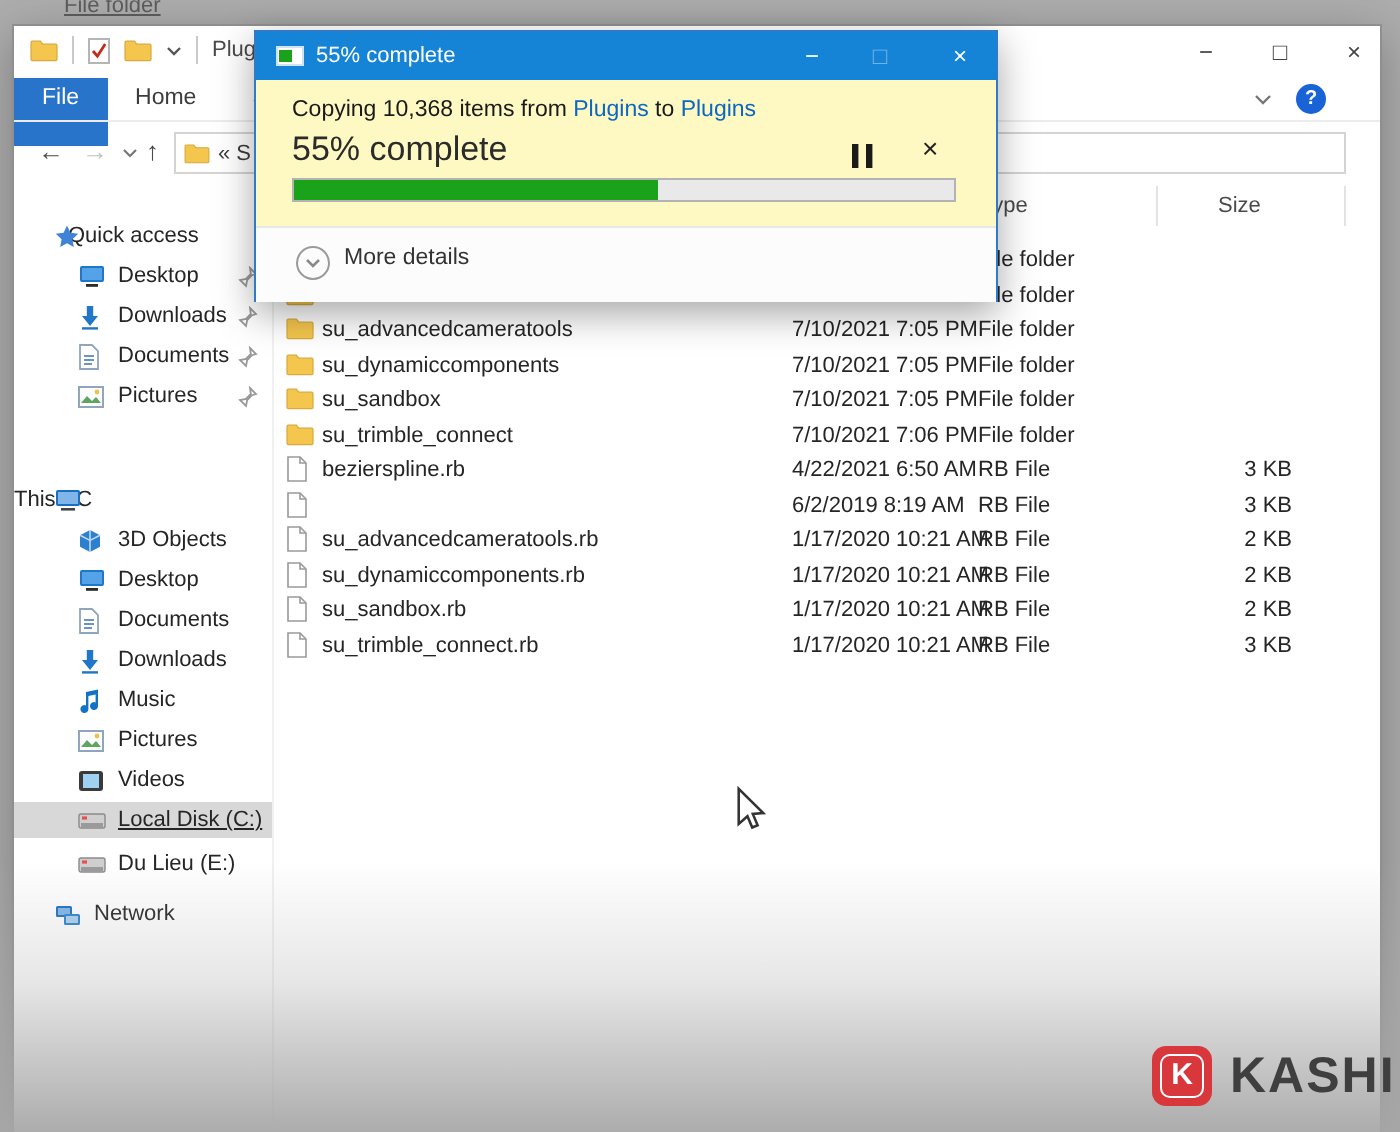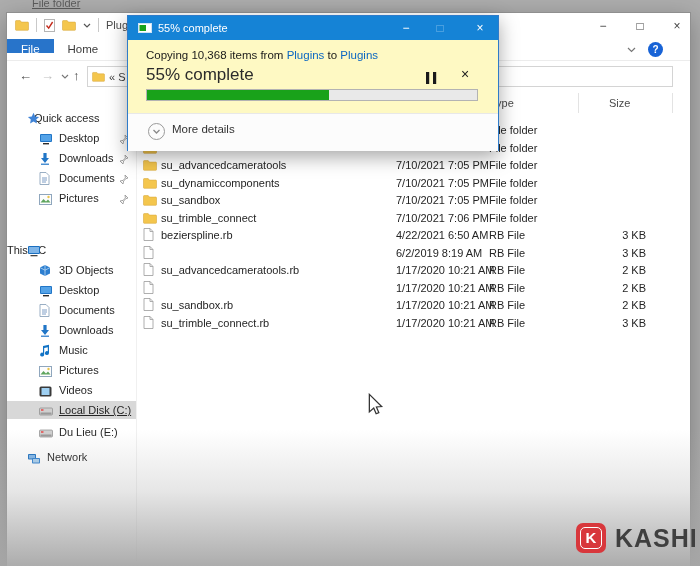--- a/index.html
+++ b/index.html
@@ -9,21 +9,21 @@
   
   #explorer{left:6px;top:12px;width:683px;height:554px;background:#fff;
             border:1px solid #8f8f8f;box-shadow:0 6px 22px rgba(0,0,0,.28)}
   #behind-text{left:32px;top:-3px;font-size:11px;color:#5d5d5d;text-decoration:underline}
   .titlebar{left:0;top:0;width:100%;height:26px;background:#fff}
   .qat{left:8px;top:5px;display:flex;align-items:center;gap:7px}
   .qat .sep{width:1px;height:14px;background:#c9c9c9}
   .win-title{font-size:11px;color:#4a4a4a}
   .win-ctl{top:0;height:26px;width:32px;text-align:center;line-height:26px;font-size:12px;color:#444}
   .tabs{left:0;top:26px;height:21px;width:100%;display:flex}
-  .tab{height:14px;line-height:21px;padding:0 14px;font-size:11.5px;color:#3c3c3c}
+  .tab{height:34px;line-height:21px;padding:0 14px;font-size:11.5px;color:#3c3c3c}
   .tab.active{background:#2874ca;color:#fff}
   .ribbon-right{top:29px;display:flex;align-items:center;gap:12px}
   .help-circle{width:15px;height:15px;border-radius:50%;background:#1863d6;color:#fff;
                font-size:10px;font-weight:bold;text-align:center;line-height:15px}
   .navbar{left:0;top:47px;width:100%;height:33px;border-top:1px solid #ececec}
   .nav-ic{font-size:13px;color:#4a4a4a;top:7px}
   .nav-ic.disabled{color:#c0c0c0}
   .addressbar{left:80px;top:5px;width:380px;height:21px;border:1px solid #d4d4d4;background:#fff;
               display:flex;align-items:center;gap:4px;padding:0 4px;box-sizing:border-box;
               font-size:11px;color:#3c3c3c}
@@ -303,20 +303,21 @@
         <span class="name">su_advancedcameratools.rb</span>
         <span class="date">1/17/2020 10:21 AM</span>
         <span class="type">RB File</span>
         <span class="size">2 KB</span>
       </div>
       <div class="file-row" style="top: 157.5px;">
         <span class="icon"><svg width="11" height="13" viewBox="0 0 11 13">
             <path d="M1 .5h6L10 3.5V12.5H1z" fill="#fff" stroke="#9a9a9a" stroke-width=".8"></path>
             <path d="M7 .5V3.5H10" fill="none" stroke="#9a9a9a" stroke-width=".8"></path>
           </svg></span>
+        <span class="name">su_dynamiccomponents.rb</span>
         <span class="date">1/17/2020 10:21 AM</span>
         <span class="type">RB File</span>
         <span class="size">2 KB</span>
       </div>
       <div class="file-row" style="top: 175px;">
         <span class="icon"><svg width="11" height="13" viewBox="0 0 11 13">
             <path d="M1 .5h6L10 3.5V12.5H1z" fill="#fff" stroke="#9a9a9a" stroke-width=".8"></path>
             <path d="M7 .5V3.5H10" fill="none" stroke="#9a9a9a" stroke-width=".8"></path>
           </svg></span>
         <span class="name">su_sandbox.rb</span>

